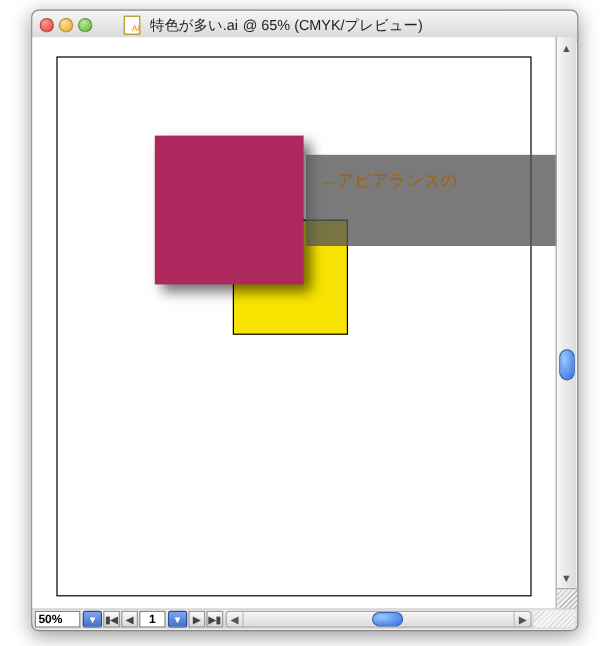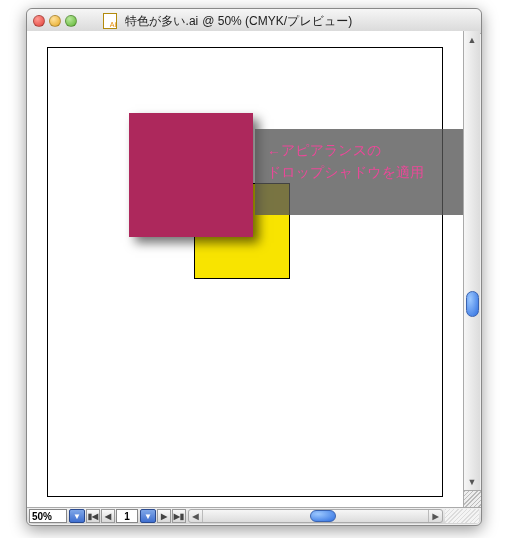--- a/index.html
+++ b/index.html
@@ -79,23 +79,23 @@
   .magenta-sq {
     position: absolute;
     left: 102px; top: 82px;
     width: 124px; height: 124px;
     background: #ad285c;
     box-shadow: 6px 6px 10px rgba(0,0,0,0.55);
   }
   .annotation {
     position: absolute;
     left: 228px; top: 98px;
-    width: 218px; height: 86px;
+    width: 218px; height: 76px;
     background: rgba(85,85,85,0.78);
-    color: #ec4899;
+    color: #a16207;
     font-size: 14px;
     line-height: 1.6;
     padding: 10px 12px;
   }
   .scroll-v {
     position: absolute;
     right: 1px; top: 22px; bottom: 18px;
     width: 17px;
     background: linear-gradient(to right,#f6f6f6,#dcdcdc);
     border-left: 1px solid #aaa;
@@ -197,30 +197,29 @@
 
 <div class="outer-shadow">
 
   <div class="titlebar">
     <span class="tl-btn tl-close"></span>
     <span class="tl-btn tl-min"></span>
     <span class="tl-btn tl-zoom"></span>
     <span class="title-spacer"></span>
     <span class="doc-icon"></span>
     <span>特色が多い.ai</span>
-      <span> @ 50% (CMYK/プレビュー)</span>
+      <span> @ 65% (CMYK/プレビュー)</span>
   </div>
 
   <div class="canvas-area">
     <div class="artboard"></div>
     <div class="yellow-sq"></div>
     <div class="magenta-sq"></div>
     <div class="annotation">
       <div>←アピアランスの</div>
-      <div>ドロップシャドウを適用</div>
     </div>
   </div>
 
   <div class="scroll-v">
     <div class="up">▲</div>
     <div class="thumb"></div>
     <div class="down">▼</div>
     <div class="grip"></div>
   </div>
 

